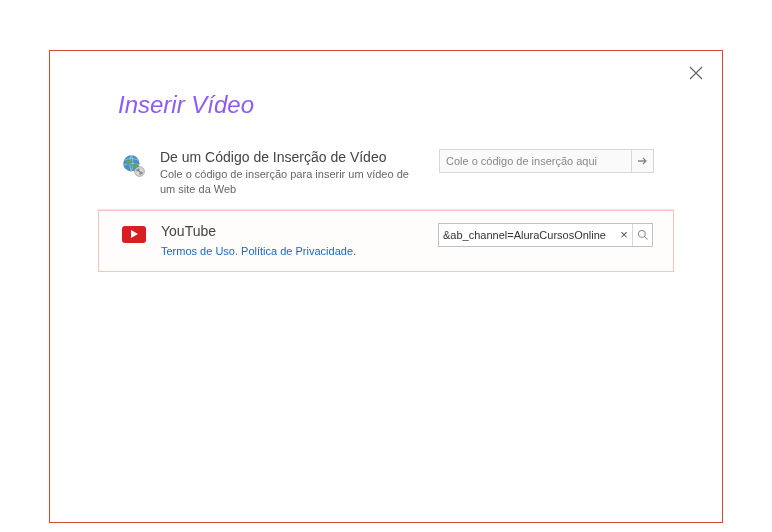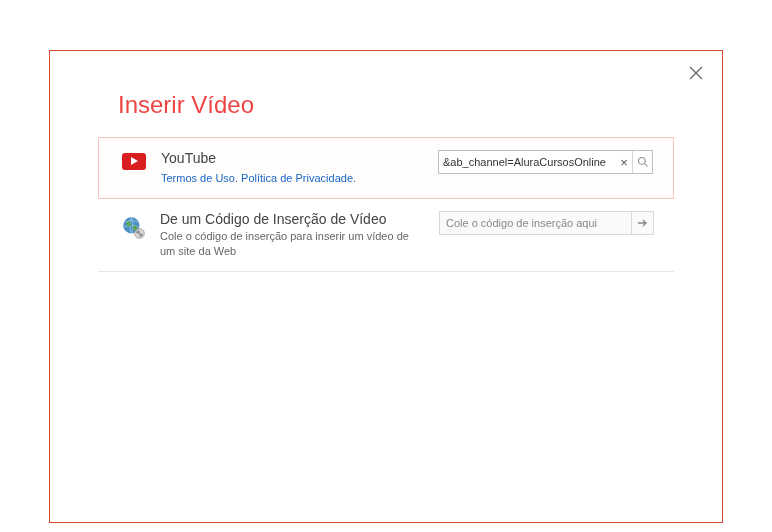--- a/index.html
+++ b/index.html
@@ -32,22 +32,23 @@
       cursor: pointer;
       color: #666;
     }
     .close-btn svg {
       width: 100%;
       height: 100%;
     }
     .dialog-title {
       font-size: 24px;
       font-weight: 300;
-      color: #ef4444;
+      color: #8b5cf6;
       padding: 40px 0 18px 68px;
+      font-style: italic;
     }
     .option-row {
       display: flex;
       align-items: flex-start;
       padding: 12px 20px 12px 20px;
       margin: 0 48px;
       border-bottom: 1px solid #e8e8e8;
     }
     .option-row.highlighted {
       border: 1px solid #f4c5b8;
@@ -185,44 +186,20 @@
 <div class="dialog">
 
   <div class="close-btn">
     <svg viewBox="0 0 16 16">
       <line x1="2" y1="2" x2="14" y2="14" stroke="currentColor" stroke-width="1.2"></line>
       <line x1="14" y1="2" x2="2" y2="14" stroke="currentColor" stroke-width="1.2"></line>
     </svg>
   </div>
 
   <div class="dialog-title">Inserir Vídeo</div>
-
-  <div class="option-row highlighted">
-    <div class="option-icon">
-      <div class="youtube-icon"></div>
-    </div>
-    <div class="option-text">
-      <div class="option-title">YouTube</div>
-      <div>
-        <span class="option-link">Termos de Uso</span><span class="option-subtitle">. </span><span class="option-link">Política de Privacidade</span><span class="option-subtitle">.</span>
-      </div>
-    </div>
-    <div class="option-input-wrap">
-      <div class="search-box">
-        <input class="search-input" type="text" value="&amp;ab_channel=AluraCursosOnline" style="">
-        <span class="clear-x">×</span>
-        <span class="search-icon">
-          <svg width="12" height="12" viewBox="0 0 16 16">
-            <circle cx="6.5" cy="6.5" r="4.5" fill="none" stroke="currentColor" stroke-width="1.4"></circle>
-            <line x1="10" y1="10" x2="14" y2="14" stroke="currentColor" stroke-width="1.4"></line>
-          </svg>
-        </span>
-      </div>
-    </div>
-  </div>
 
   <div class="option-row">
     <div class="option-icon">
       <svg class="globe-icon" viewBox="0 0 32 32">
         <circle cx="14" cy="14" r="10" fill="#4a8ec2"></circle>
         <path d="M6 10 Q14 6 22 10 M5 16 Q14 12 23 16 M14 4 Q10 14 14 24 M14 4 Q18 14 14 24" stroke="#a8d0ea" stroke-width="0.9" fill="none"></path>
         <path d="M8 10 Q11 8 13 11 Q15 13 12 15 Q9 16 8 13 Z" fill="#5aa84f"></path>
         <path d="M16 15 Q19 13 21 16 Q22 19 18 20 Q15 19 16 15 Z" fill="#5aa84f"></path>
         <circle cx="24" cy="24" r="6" fill="#d8d8d8"></circle>
         <circle cx="24" cy="24" r="6" fill="none" stroke="#888" stroke-width="0.8"></circle>
@@ -240,13 +217,37 @@
         <input class="embed-input" type="text" placeholder="Cole o código de inserção aqui" style="">
         <span class="arrow-btn">
           <svg width="12" height="10" viewBox="0 0 12 10">
             <path d="M1 5 L9 5 M6 2 L9 5 L6 8" fill="none" stroke="currentColor" stroke-width="1.3"></path>
           </svg>
         </span>
       </div>
     </div>
   </div>
 
+  <div class="option-row highlighted">
+    <div class="option-icon">
+      <div class="youtube-icon"></div>
+    </div>
+    <div class="option-text">
+      <div class="option-title">YouTube</div>
+      <div>
+        <span class="option-link">Termos de Uso</span><span class="option-subtitle">. </span><span class="option-link">Política de Privacidade</span><span class="option-subtitle">.</span>
+      </div>
+    </div>
+    <div class="option-input-wrap">
+      <div class="search-box">
+        <input class="search-input" type="text" value="&amp;ab_channel=AluraCursosOnline" style="">
+        <span class="clear-x">×</span>
+        <span class="search-icon">
+          <svg width="12" height="12" viewBox="0 0 16 16">
+            <circle cx="6.5" cy="6.5" r="4.5" fill="none" stroke="currentColor" stroke-width="1.4"></circle>
+            <line x1="10" y1="10" x2="14" y2="14" stroke="currentColor" stroke-width="1.4"></line>
+          </svg>
+        </span>
+      </div>
+    </div>
+  </div>
+
 </div>
 
 </body></html>

